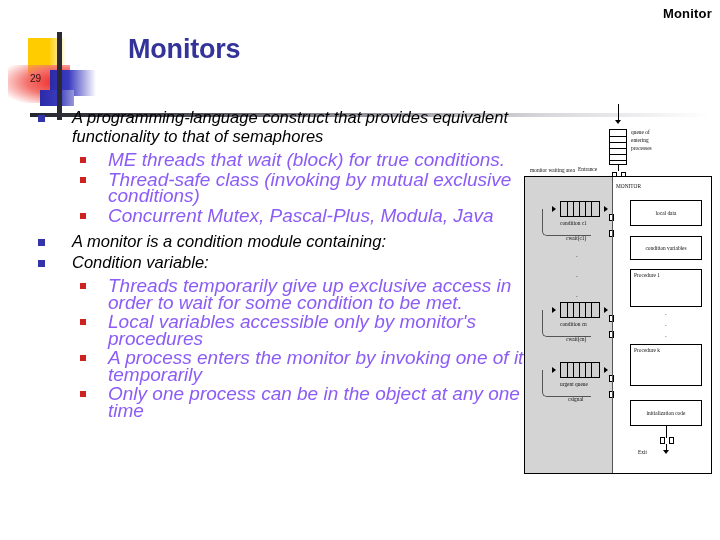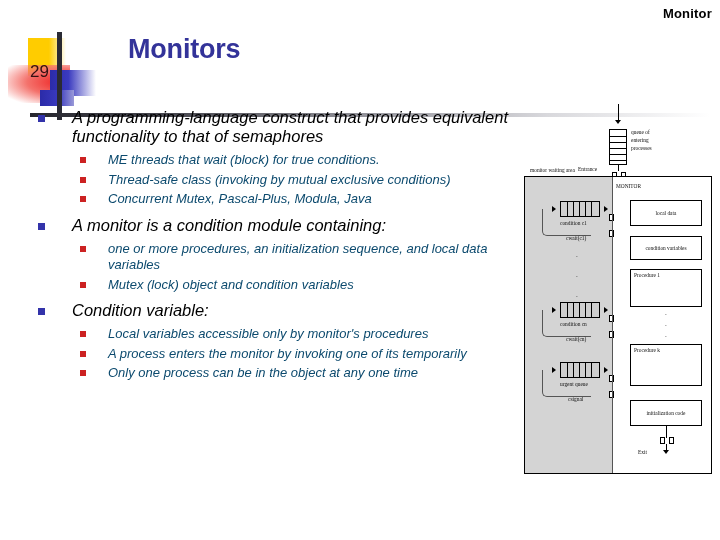--- a/index.html
+++ b/index.html
@@ -82,22 +82,22 @@
     position: absolute;
     left: 57px;
     top: 4px;
     width: 5px;
     height: 88px;
     background: #2a2a33;
   }
   .page-number {
     position: absolute;
     left: 30px;
-    top: 34px;
-    font-size: 17px;
+    top: 45px;
+    font-size: 10px;
     color: #331111;
     z-index: 5;
   }
   .slide-title {
     position: absolute;
     left: 128px;
     top: 6px;
     font-size: 27px;
     font-weight: bold;
     color: #333399;
@@ -142,23 +142,23 @@
     height: 7px;
     background: #3333AA;
   }
   ul.lvl2 {
     margin-top: 6px;
     margin-bottom: 8px;
   }
   li.l2 {
     position: relative;
     padding-left: 36px;
-    font-size: 13px;
+    font-size: 19px;
     line-height: 16.5px;
-    color: #0c4a6e;
+    color: #8b5cf6;
     margin-bottom: 3px;
   }
   li.l2 > .bullet-sq {
     position: absolute;
     left: 8px;
     top: 5px;
     width: 6px;
     height: 6px;
     background: #CC2222;
   }
@@ -330,40 +330,31 @@
           <span>Concurrent Mutex, Pascal-Plus, Modula, Java</span>
         </li>
       </ul>
     </li>
   </ul>
 
   <ul class="lvl1 grp-tight">
     <li class="l1">
       <span class="bullet-sq"></span>
       <span class="btext">A monitor is a condition module containing:</span>
-      <ul class="lvl2">
-        <li class="l2">
-          <span class="bullet-sq"></span>
-          <span>one or more procedures, an initialization sequence, and local data variables</span>
-        </li>
-        <li class="l2">
-          <span class="bullet-sq"></span>
-          <span>Mutex (lock) object and condition variables</span>
-        </li>
-      </ul>
     </li>
   </ul>
 
   <ul class="lvl1">
     <li class="l1">
       <span class="bullet-sq"></span>
       <span class="btext">Condition variable:</span>
       <ul class="lvl2">
         <li class="l2">
           <span class="bullet-sq"></span>
+          <span>Threads temporarily give up exclusive access in order to wait for some condition to be met.</span>
         </li>
         <li class="l2">
           <span class="bullet-sq"></span>
           <span>Local variables accessible only by monitor's procedures</span>
         </li>
         <li class="l2">
           <span class="bullet-sq"></span>
           <span>A process enters the monitor by invoking one of its temporarily</span>
         </li>
         <li class="l2">

